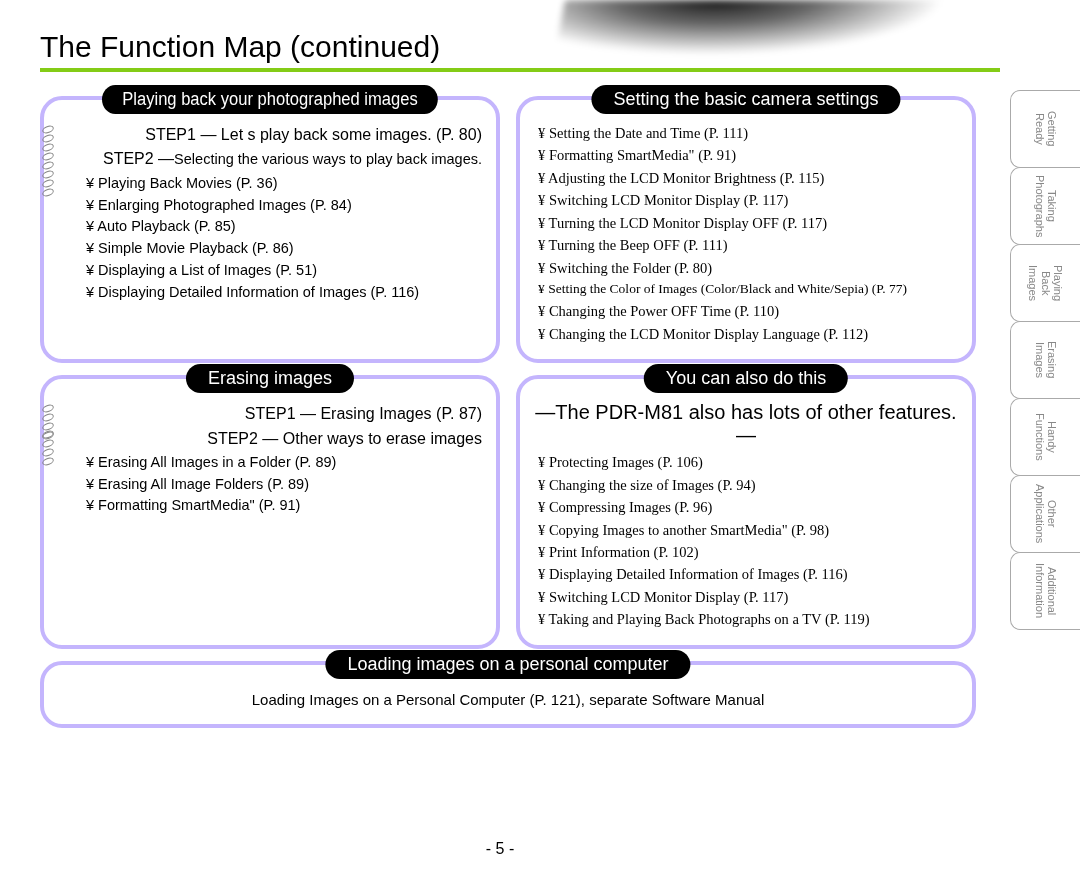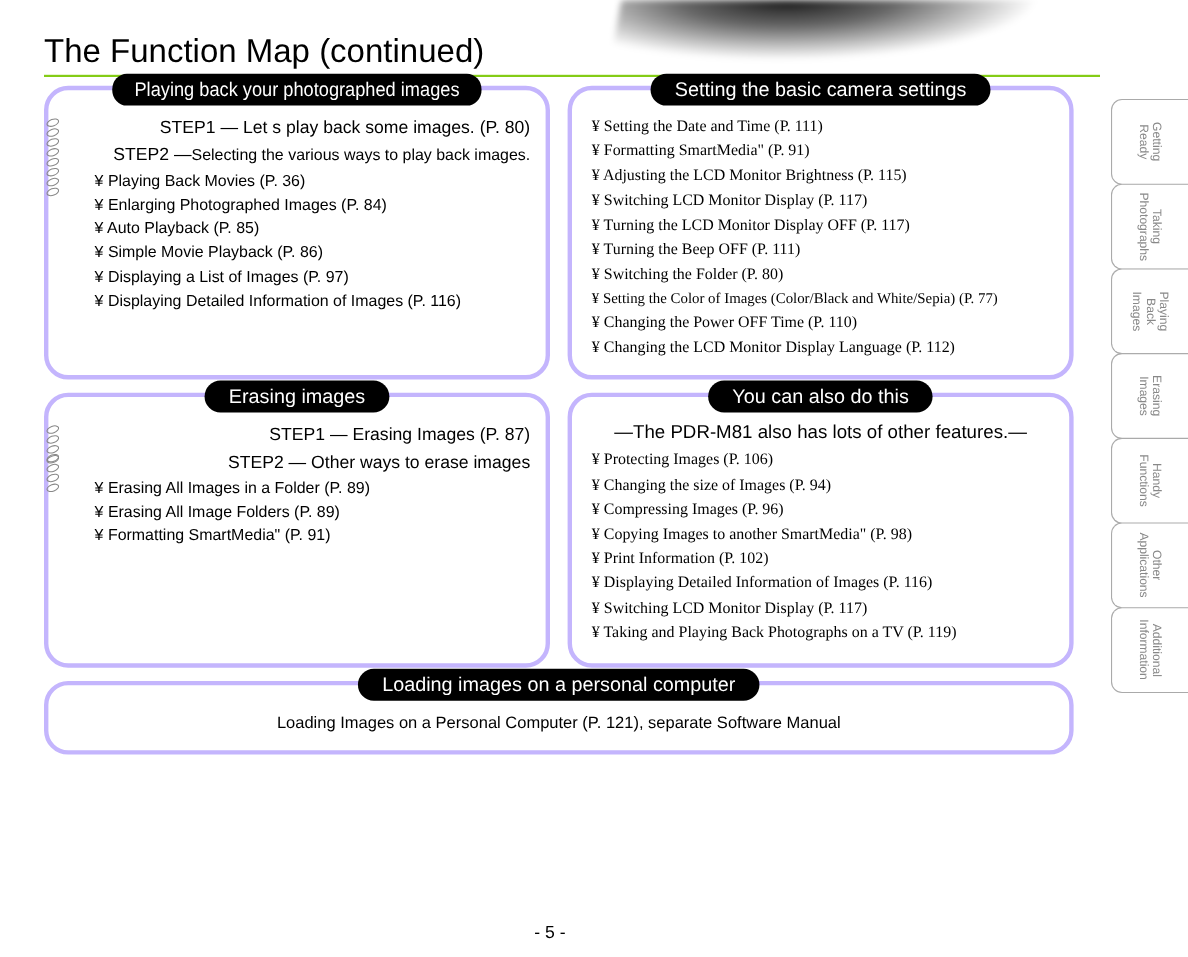--- a/index.html
+++ b/index.html
@@ -25,23 +25,23 @@
   .page {
     position: absolute;
     top: 30px;
     left: 40px;
     right: 80px;
     bottom: 20px;
   }
   .title {
     font-size: 30px;
     font-weight: normal;
-    border-bottom: 2px solid #84cc16;
+    border-bottom: 4px solid #84cc16;
     padding-bottom: 4px;
-    margin-bottom: 8px;
+    margin-bottom: 24px;
   }
   .grid {
     display: flex;
     flex-wrap: wrap;
     gap: 12px 16px;
   }
   .panel {
     border: 4px solid #c4b5fd;
     border-radius: 22px;
     position: relative;
@@ -63,21 +63,21 @@
     white-space: nowrap;
   }
   .pill.condensed { transform: translateX(-50%) scaleX(0.92); transform-origin: center; }
   .step { font-size: 16px; margin: 2px 0 2px 10px; position: relative; line-height: 1.4; text-align: right; }
   .step .sel { font-size: 14.5px; margin-top: 20px; }
   .sublist { margin: 2px 0 4px 28px; padding: 0; list-style: none; }
   .sublist li { font-size: 14.5px; line-height: 1.5; }
   .flatlist { margin: 0 0 0 4px; padding: 0; list-style: none; }
   .flatlist li { font-size: 14.5px; line-height: 1.55; font-family: Liberation Serif, serif; }
   .flatlist li.sm { font-size: 13.5px; }
-  .subtitle { text-align: center; font-size: 17px; margin-bottom: 4px; }
+  .subtitle { text-align: center; font-size: 20px; margin-bottom: 4px; }
   .center { text-align: center; font-size: 15px; padding: 4px 0 2px 0; }
   .ring-deco {
     position: absolute;
     left: -2px;
     width: 14px;
     display: flex;
     flex-direction: column;
     gap: 2px;
   }
   .ring-deco span {
@@ -148,21 +148,21 @@
           <span></span>
         </div>
       <div class="step">
         <span>STEP2 —</span><span class="sel">Selecting the various ways to play back images.</span>
       </div>
       <ul class="sublist">
         <li>¥ Playing Back Movies (P. 36)</li>
         <li>¥ Enlarging Photographed Images (P. 84)</li>
         <li>¥ Auto Playback (P. 85)</li>
         <li>¥ Simple Movie Playback (P. 86)</li>
-        <li>¥ Displaying a List of Images (P. 97)</li>
+        <li>¥ Displaying a List of Images (P. 51)</li>
         <li>¥ Displaying Detailed Information of Images (P. 116)</li>
       </ul>
     </div>
 
     <div class="panel col" style="min-height:262px;">
       <div class="pill">Setting the basic camera settings</div>
       <ul class="flatlist">
         <li>¥ Setting the Date and Time (P. 111)</li>
         <li>¥ Formatting SmartMedia" (P. 91)</li>
         <li>¥ Adjusting the LCD Monitor Brightness (P. 115)</li>

